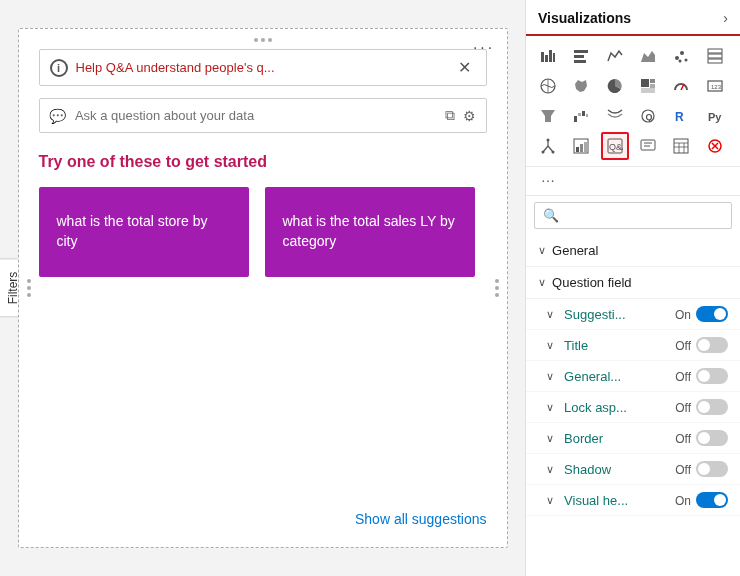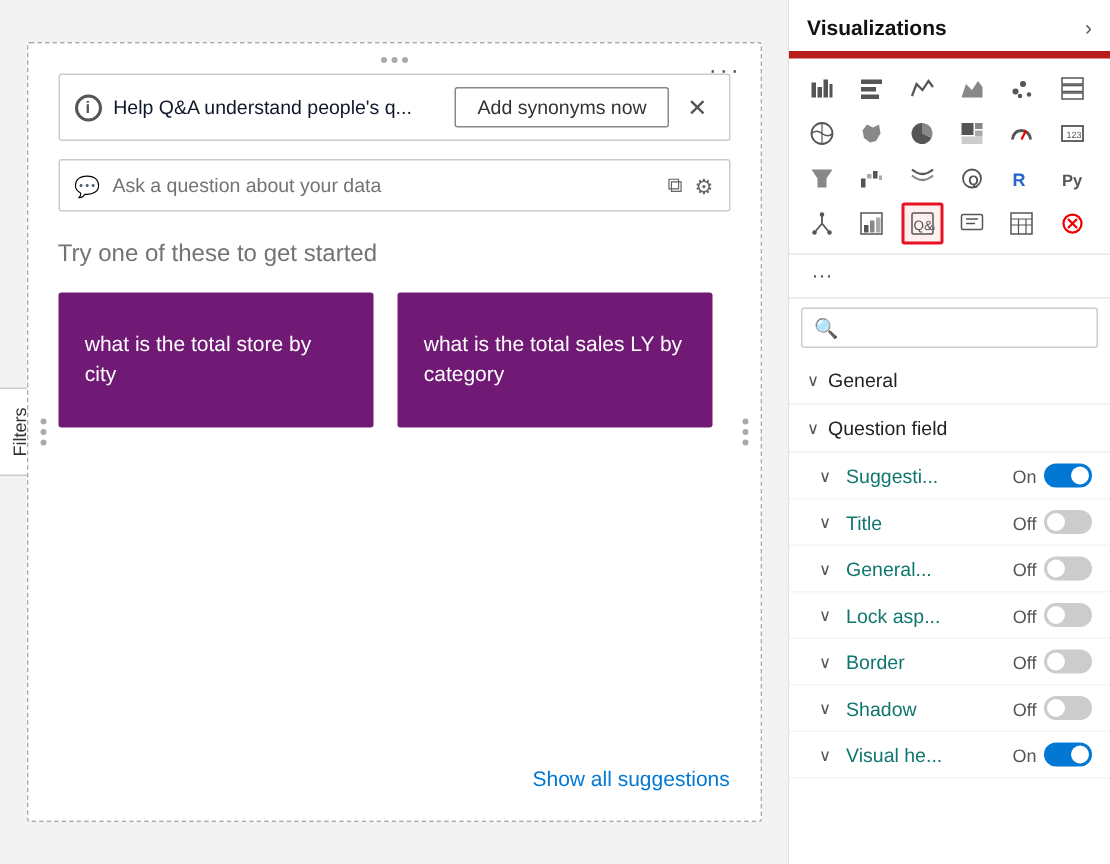--- a/index.html
+++ b/index.html
@@ -66,21 +66,21 @@
       align-items: center;
       justify-content: center;
       font-size: 11px;
       color: #555;
       font-weight: bold;
       flex-shrink: 0;
     }
 
     .help-text {
       flex: 1;
-      color: #0f172a;
+      color: #b91c1c;
       font-size: 13px;
     }
 
     .add-synonyms-btn {
       border: 1.5px solid #888;
       background: white;
       padding: 5px 14px;
       border-radius: 2px;
       cursor: pointer;
       font-size: 13px;
@@ -126,33 +126,33 @@
     .ask-action-btn {
       background: none;
       border: none;
       cursor: pointer;
       font-size: 14px;
       color: #666;
     }
 
     .get-started-title {
       font-size: 16px;
-      color: #737373;
-      font-weight: 400;
+      color: #be185d;
+      font-weight: 700;
       margin-top: 8px;
     }
 
     .suggestion-tiles {
       display: flex;
       gap: 16px;
       margin-top: 4px;
     }
 
     .suggestion-tile {
-      background: #701a75;
+      background: #a21caf;
       color: white;
       border-radius: 2px;
       padding: 16px 18px;
       width: 210px;
       height: 90px;
       font-size: 14px;
       font-weight: 400;
       cursor: pointer;
       display: flex;
       align-items: center;
@@ -195,21 +195,21 @@
       display: flex;
       flex-direction: column;
       overflow: hidden;
     }
 
     .viz-header {
       display: flex;
       align-items: center;
       justify-content: space-between;
       padding: 10px 12px 8px 12px;
-      border-bottom: 5px solid #b91c1c;
+      border-bottom: 2px solid #b91c1c;
     }
 
     .viz-title {
       font-size: 14px;
       font-weight: 600;
       color: #111;
     }
 
     .viz-chevron {
       color: #555;
@@ -449,21 +449,20 @@
       <div class="handle-dot-v"></div>
       <div class="handle-dot-v"></div>
       <div class="handle-dot-v"></div>
     </div>
 
     <div class="more-options">···</div>
 
     <div class="help-bar">
       <div class="help-icon">i</div>
       <span class="help-text">Help Q&amp;A understand people's q...</span>
-      <button class="add-synonyms-btn">Add synonyms now</button>
       <button class="close-btn">✕</button>
     </div>
 
     <div class="ask-bar">
       <span class="chat-icon">💬</span>
       <span class="ask-placeholder">Ask a question about your data</span>
       <div class="ask-actions">
         <button class="ask-action-btn">⧉</button>
         <button class="ask-action-btn">⚙</button>
       </div>

